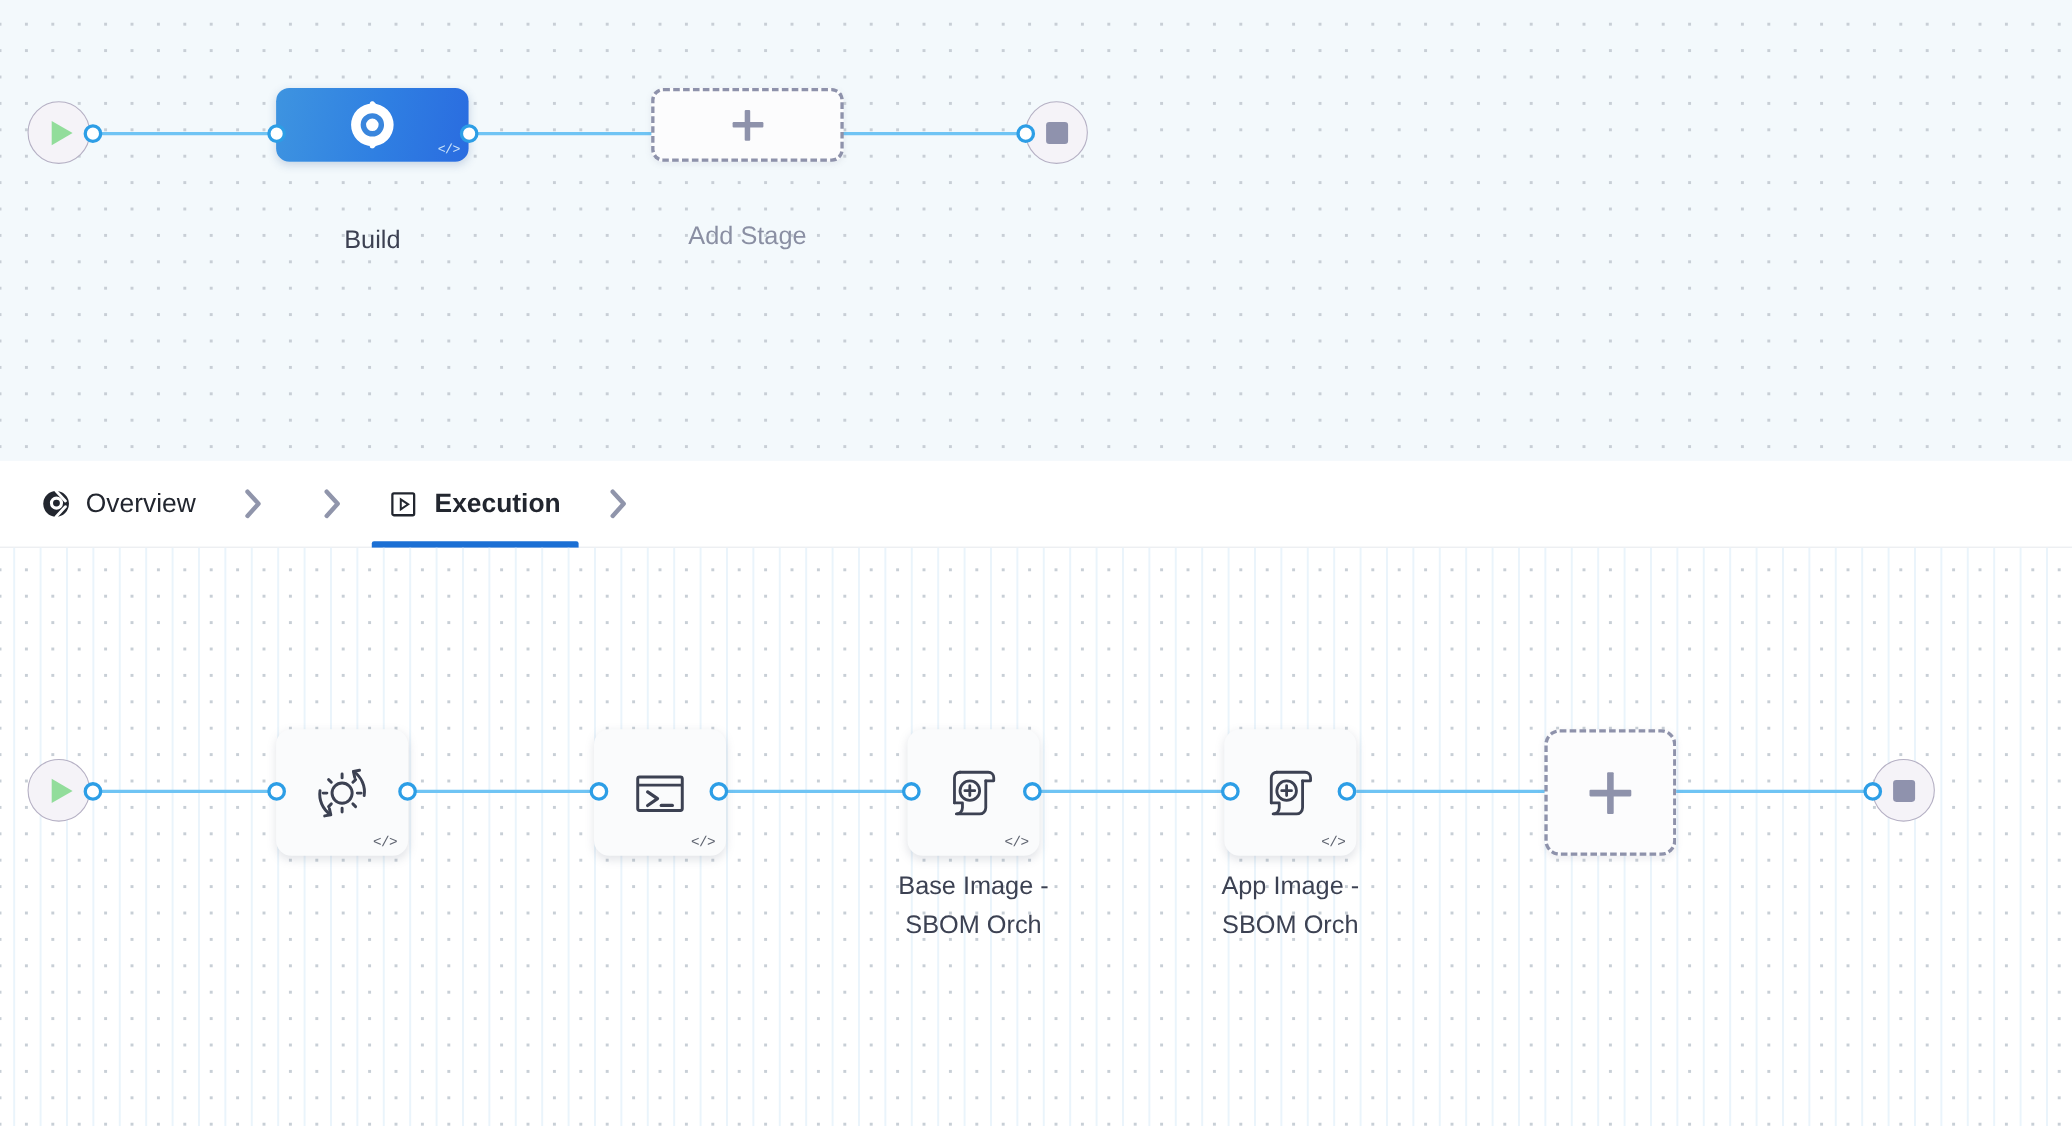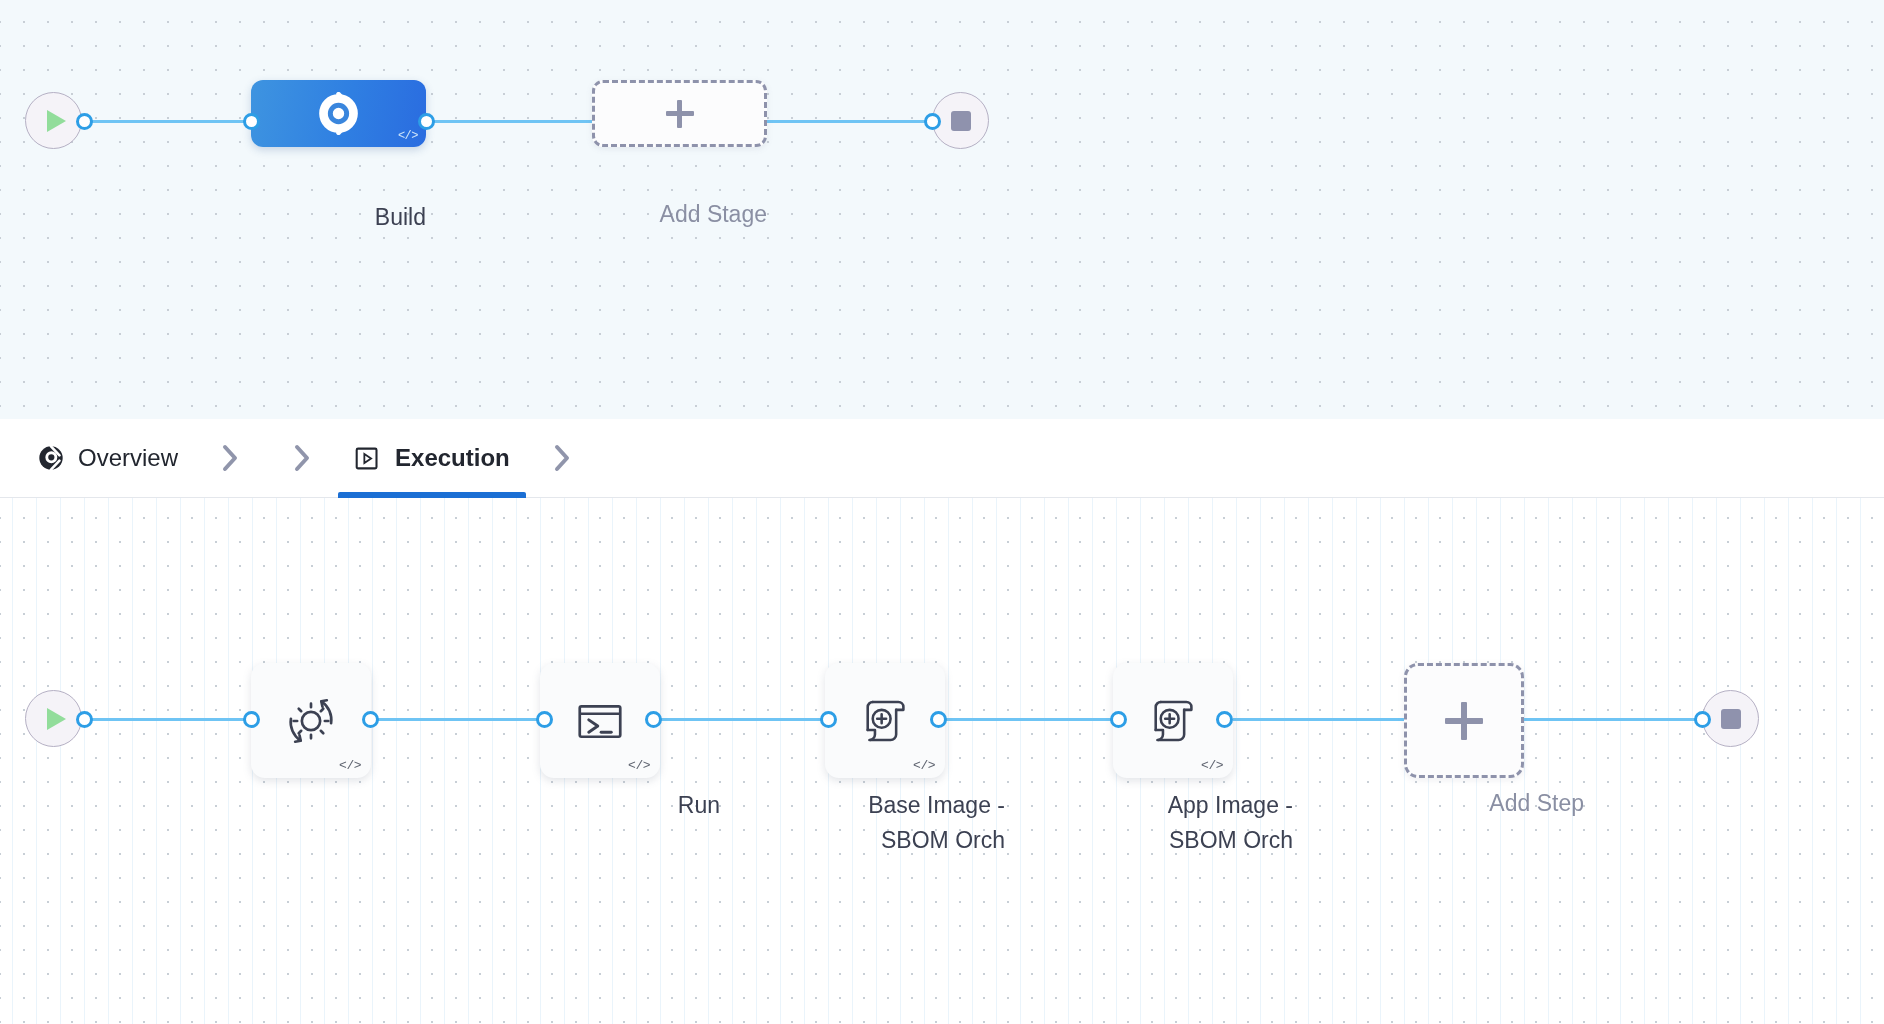--- a/index.html
+++ b/index.html
@@ -121,21 +121,21 @@
   .step-node .code-badge {
     position: absolute; right: 10px; bottom: 5px;
     color: #5f6470; font-size: 13px;
     font-family: "Liberation Mono", monospace;
     letter-spacing: -.5px;
   }
 
   
   .node-label {
     position: absolute;
-    text-align: right;
+    text-align: center;
     font-size: 23px;
     color: #3c4152;
     line-height: 1.5;
     white-space: pre-line;
     z-index: 2;
   }
   .node-label.muted { color: #8a8fa3; }
 
   
   .tabbar {
@@ -286,21 +286,20 @@
     <div class="step-node" style="left:540px; top:165px;">
       <svg width="54" height="54" viewBox="0 0 48 48">
         <rect x="6" y="11" width="36" height="27" rx="1.5" fill="none" stroke="#3c4152" stroke-width="2.4"></rect>
         <line x1="6" y1="17.5" x2="42" y2="17.5" stroke="#3c4152" stroke-width="2.2"></line>
         <polyline points="14,23 22,28.5 14,34" fill="none" stroke="#3c4152" stroke-width="2.6" stroke-linecap="round" stroke-linejoin="round"></polyline>
         <line x1="25" y1="34" x2="34" y2="34" stroke="#3c4152" stroke-width="2.6" stroke-linecap="round"></line>
       </svg>
       <span class="code-badge">&lt;/&gt;</span>
     </div>
     <div class="dot" style="left:645px; top:213px;"></div>
-    <div class="node-label" style="left:480px; top:290px; width:240px;">Run</div>
 
     <div class="dot" style="left:820px; top:213px;"></div>
     <div class="step-node" style="left:825px; top:165px;">
       <svg width="58" height="58" viewBox="0 0 52 52">
         <g fill="none" stroke="#3c4152" stroke-width="2.3" stroke-linecap="round" stroke-linejoin="round">
           <path d="M15 9 H38 A4.5 4.5 0 0 1 42.5 13.5 V16 H36"></path>
           <path d="M36 16 V38 A5 5 0 0 1 31 43 H13"></path>
           <path d="M15 9 A4.5 4.5 0 0 0 10.5 13.5 V34"></path>
           <path d="M10.5 34 H17 V38 A5 5 0 0 1 12 43 A5 5 0 0 1 13 43"></path>
           <circle cx="23" cy="24" r="8"></circle>
@@ -328,21 +327,20 @@
       <span class="code-badge">&lt;/&gt;</span>
     </div>
     <div class="dot" style="left:1216px; top:213px;"></div>
     <div class="node-label" style="left:1053px; top:290px; width:240px;">App Image -
 SBOM Orch</div>
 
     <div class="add-node add-step-node" style="left:1404px; top:165px;">
       <span class="plus-h"></span>
       <span class="plus-v"></span>
     </div>
-    <div class="node-label muted" style="left:1344px; top:288px; width:240px;">Add Step</div>
 
     <div class="dot" style="left:1694px; top:213px;"></div>
     <div class="terminal" style="left:1702px; top:192px;">
       <span class="stop-sq"></span>
     </div>
   </div>
 
 </div>
 
 </body></html>

